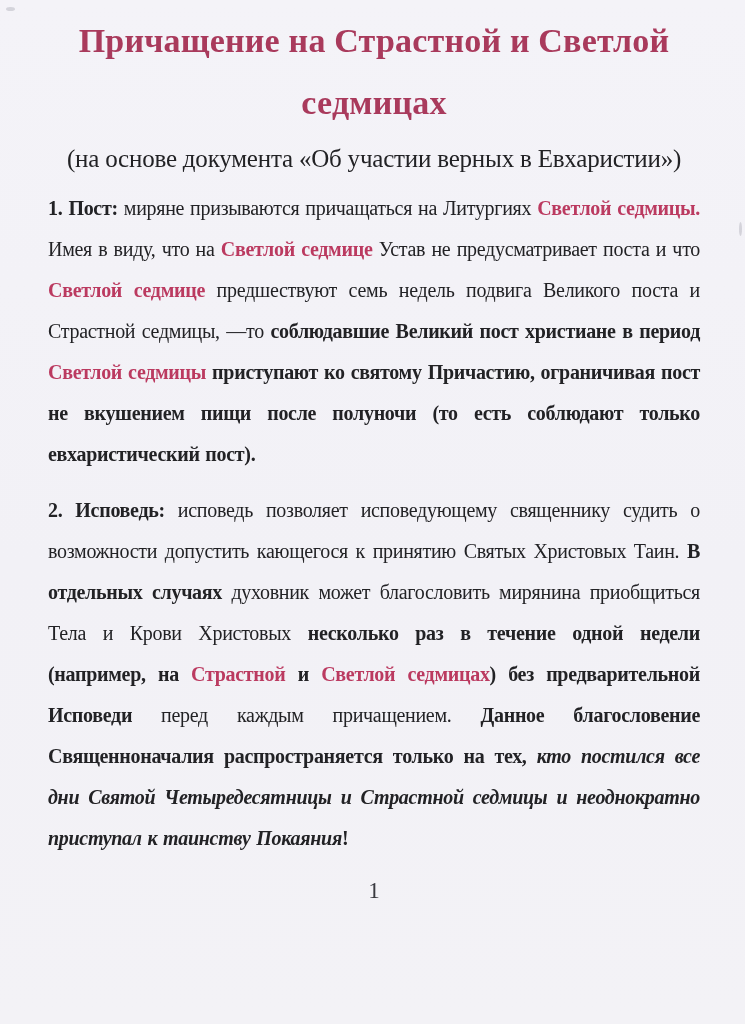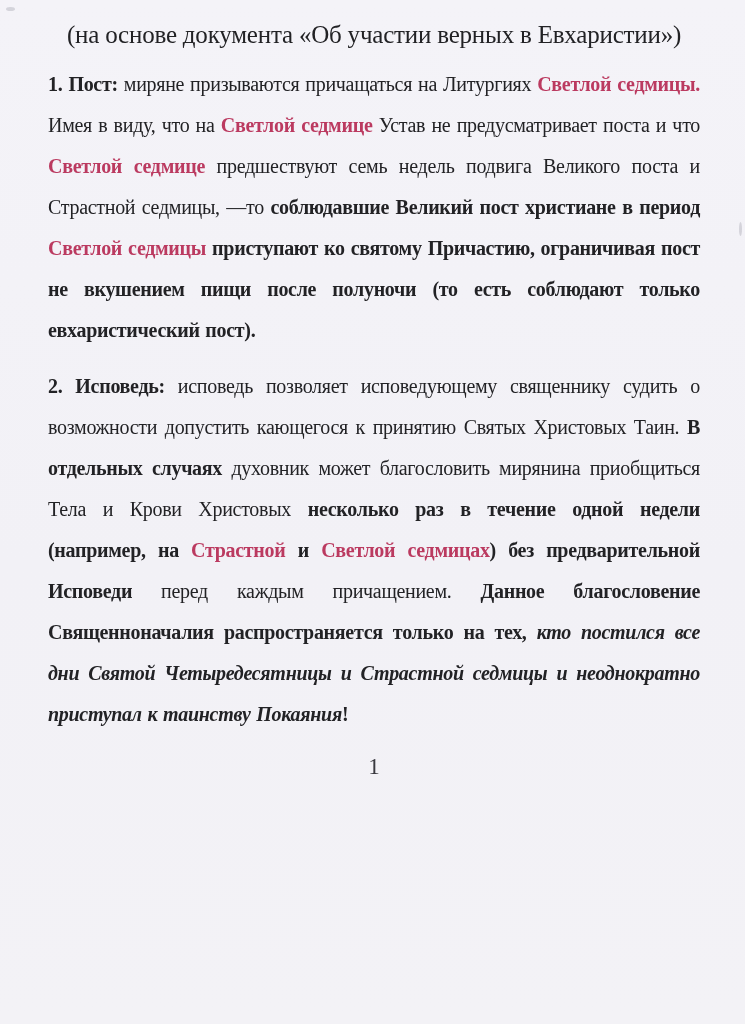--- a/index.html
+++ b/index.html
@@ -67,20 +67,24 @@
   .speck-1 { left: 6px; top: 7px; width: 9px; height: 4px; }
   .speck-2 { right: 3px; top: 222px; width: 3px; height: 14px; }
 </style>
 </head>
 <body>
 
 <div class="page" style="color: rgb(34, 34, 37);">
   <span class="speck speck-1"></span>
   <span class="speck speck-2"></span>
 
+  <h1 class="doc-title" style="color: rgb(169, 58, 92);">
+    <span class="title-line">Причащение на Страстной и Светлой</span>
+    <span class="title-line">седмицах</span>
+  </h1>
 
   <p class="doc-subtitle">(на основе документа «Об участии верных в Евхаристии»)</p>
 
   <div>
       <p class="body-par"><span class="run bold">1. Пост:</span><span class="run regular"> миряне призываются причащаться на Литургиях </span><span class="run red-bold" style="color: rgb(187, 58, 96);">Светлой седмицы.</span><span class="run regular"> Имея в виду, что на </span><span class="run red-bold" style="color: rgb(187, 58, 96);">Светлой седмице</span><span class="run regular"> Устав не предусматривает поста и что </span><span class="run red-bold" style="color: rgb(187, 58, 96);">Светлой седмице</span><span class="run regular"> предшествуют семь недель подвига Великого поста и Страстной седмицы, —то </span><span class="run bold">соблюдавшие Великий пост христиане в период </span><span class="run red-bold" style="color: rgb(187, 58, 96);">Светлой седмицы</span><span class="run bold"> приступают ко святому Причастию, ограничивая пост не вкушением пищи после полуночи (то есть соблюдают только евхаристический пост).</span></p>
       <p class="body-par"><span class="run bold">2. Исповедь:</span><span class="run regular"> исповедь позволяет исповедующему священнику судить о возможности допустить кающегося к принятию Святых Христовых Таин. </span><span class="run bold">В отдельных случаях</span><span class="run regular"> духовник может благословить мирянина приобщиться Тела и Крови Христовых </span><span class="run bold">несколько раз в течение одной недели (например, на </span><span class="run red-bold" style="color: rgb(187, 58, 96);">Страстной</span><span class="run bold"> и </span><span class="run red-bold" style="color: rgb(187, 58, 96);">Светлой седмицах</span><span class="run bold">) без предварительной Исповеди </span><span class="run regular">перед каждым причащением. </span><span class="run bold">Данное благословение Священноначалия распространяется только на тех, </span><span class="run bold-italic">кто постился все дни Святой Четыредесятницы и Страстной седмицы и неоднократно приступал к таинству Покаяния</span><span class="run bold">!</span></p>
     </div>
 
   <div class="page-footer">1</div>
 </div>

